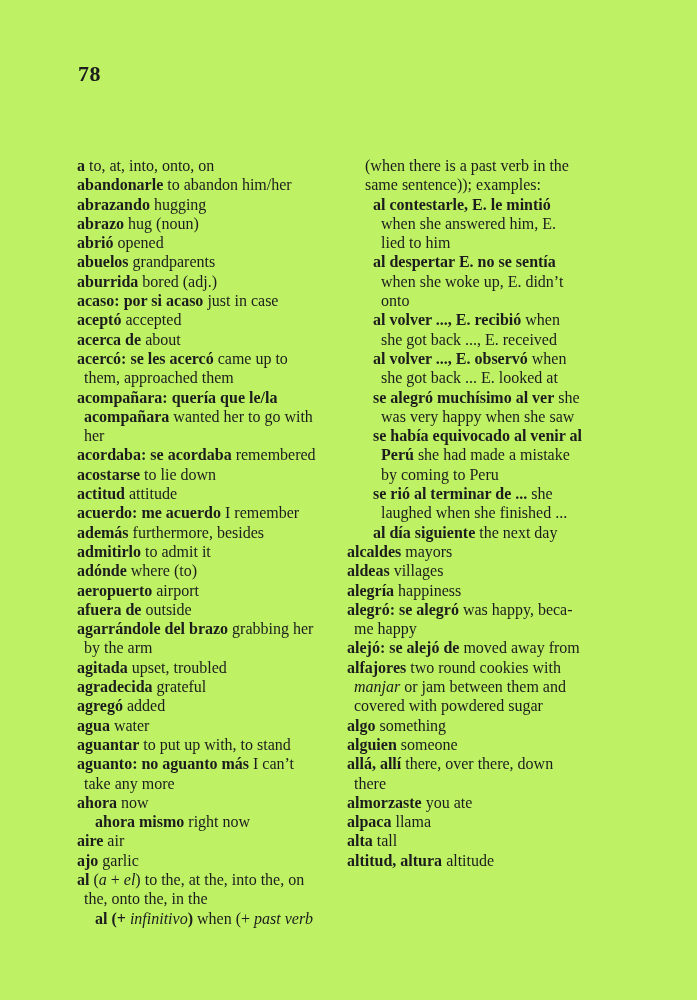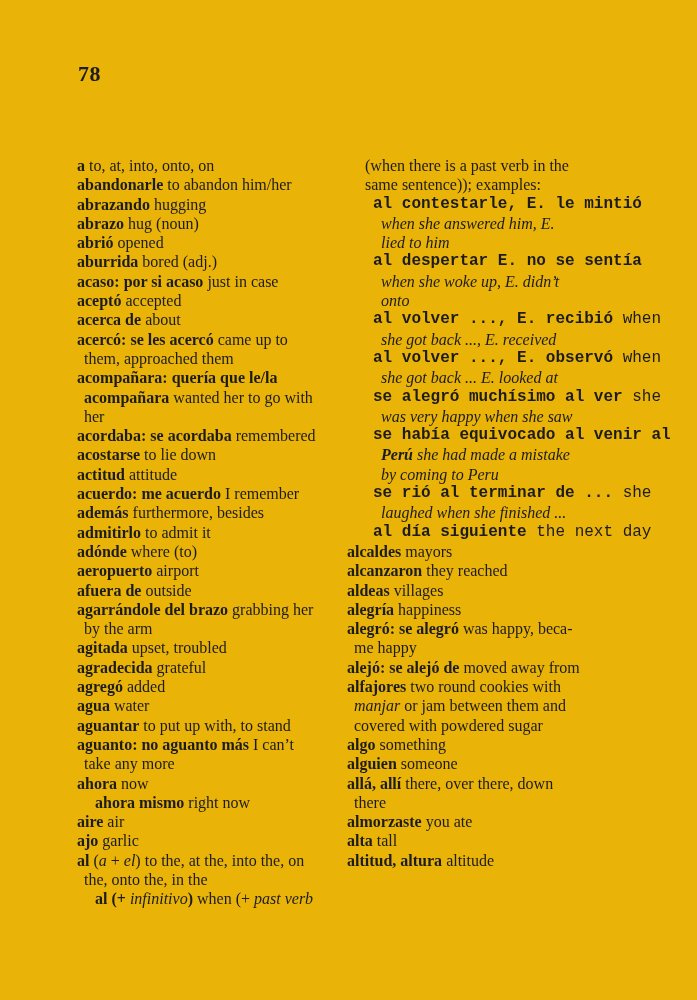--- a/index.html
+++ b/index.html
@@ -5,21 +5,21 @@
   html, body {
     margin: 0;
     padding: 0;
     background: #e8e8e8;
   }
   .page {
     position: relative;
     width: 697px;
     height: 1000px;
     margin: 0 auto;
-    background: #eab308;
+    background: #bef264;
     font-family: "Liberation Serif", "DejaVu Serif", serif;
     color: #1c1c1c;
     overflow: hidden;
   }
   .page-number {
     position: absolute;
     left: 78px;
     top: 61px;
     font-size: 22px;
     font-weight: bold;
@@ -34,37 +34,38 @@
   .col-left  { left: 77px;  width: 276px; }
   .col-right { left: 347px; width: 308px; }
   .line {
     height: 19.3px;
     line-height: 19.3px;
     white-space: nowrap;
   }
   .ind-0 { padding-left: 0; }
   .ind-1 { padding-left: 7px; }
   .ind-2 { padding-left: 18px; }
-  .ind-3 { padding-left: 26px; font-family: Liberation Mono, monospace; }
-  .ind-4 { padding-left: 34px; font-style: italic; }
+  .ind-3 { padding-left: 26px; }
+  .ind-4 { padding-left: 34px; }
   .seg-b  { font-weight: bold; }
   .seg-r  { font-weight: normal; }
   .seg-i  { font-style: italic; font-family: Liberation Serif, serif; }
 </style>
 </head>
 <body>
 
 <div class="page">
   <div class="page-number">78</div>
   <div class="col col-left" id="col-0">
       <div class="line ind-0"><span class="seg-b">a</span><span class="seg-r"> to, at, into, onto, on</span></div>
       <div class="line ind-0"><span class="seg-b">abandonarle</span><span class="seg-r"> to abandon him/her</span></div>
       <div class="line ind-0"><span class="seg-b">abrazando</span><span class="seg-r"> hugging</span></div>
       <div class="line ind-0"><span class="seg-b">abrazo</span><span class="seg-r"> hug (noun)</span></div>
       <div class="line ind-0"><span class="seg-b">abrió</span><span class="seg-r"> opened</span></div>
+      <div class="line ind-0"><span class="seg-b">abuelos</span><span class="seg-r"> grandparents</span></div>
       <div class="line ind-0"><span class="seg-b">aburrida</span><span class="seg-r"> bored (adj.)</span></div>
       <div class="line ind-0"><span class="seg-b">acaso: por si acaso</span><span class="seg-r"> just in case</span></div>
       <div class="line ind-0"><span class="seg-b">aceptó</span><span class="seg-r"> accepted</span></div>
       <div class="line ind-0"><span class="seg-b">acerca de</span><span class="seg-r"> about</span></div>
       <div class="line ind-0"><span class="seg-b">acercó: se les acercó</span><span class="seg-r"> came up to</span></div>
       <div class="line ind-1"><span class="seg-r">them, approached them</span></div>
       <div class="line ind-0"><span class="seg-b">acompañara: quería que le/la</span></div>
       <div class="line ind-1"><span class="seg-b">acompañara</span><span class="seg-r"> wanted her to go with</span></div>
       <div class="line ind-1"><span class="seg-r">her</span></div>
       <div class="line ind-0"><span class="seg-b">acordaba: se acordaba</span><span class="seg-r"> remembered</span></div>
@@ -108,30 +109,30 @@
       <div class="line ind-4"><span class="seg-r">she got back ... E. looked at</span></div>
       <div class="line ind-3"><span class="seg-b">se alegró muchísimo al ver</span><span class="seg-r"> she</span></div>
       <div class="line ind-4"><span class="seg-r">was very happy when she saw</span></div>
       <div class="line ind-3"><span class="seg-b">se había equivocado al venir al</span></div>
       <div class="line ind-4"><span class="seg-b">Perú</span><span class="seg-r"> she had made a mistake</span></div>
       <div class="line ind-4"><span class="seg-r">by coming to Peru</span></div>
       <div class="line ind-3"><span class="seg-b">se rió al terminar de ...</span><span class="seg-r"> she</span></div>
       <div class="line ind-4"><span class="seg-r">laughed when she finished ...</span></div>
       <div class="line ind-3"><span class="seg-b">al día siguiente</span><span class="seg-r"> the next day</span></div>
       <div class="line ind-0"><span class="seg-b">alcaldes</span><span class="seg-r"> mayors</span></div>
-      <div class="line ind-0"><span class="seg-b">alcanzaron</span><span class="seg-r"> they reached</span></div>
       <div class="line ind-0"><span class="seg-b">aldeas</span><span class="seg-r"> villages</span></div>
       <div class="line ind-0"><span class="seg-b">alegría</span><span class="seg-r"> happiness</span></div>
       <div class="line ind-0"><span class="seg-b">alegró: se alegró</span><span class="seg-r"> was happy, beca-</span></div>
       <div class="line ind-1"><span class="seg-r">me happy</span></div>
       <div class="line ind-0"><span class="seg-b">alejó: se alejó de</span><span class="seg-r"> moved away from</span></div>
       <div class="line ind-0"><span class="seg-b">alfajores</span><span class="seg-r"> two round cookies with</span></div>
       <div class="line ind-1"><span class="seg-i">manjar</span><span class="seg-r"> or jam between them and</span></div>
       <div class="line ind-1"><span class="seg-r">covered with powdered sugar</span></div>
       <div class="line ind-0"><span class="seg-b">algo</span><span class="seg-r"> something</span></div>
       <div class="line ind-0"><span class="seg-b">alguien</span><span class="seg-r"> someone</span></div>
       <div class="line ind-0"><span class="seg-b">allá, allí</span><span class="seg-r"> there, over there, down</span></div>
       <div class="line ind-1"><span class="seg-r">there</span></div>
       <div class="line ind-0"><span class="seg-b">almorzaste</span><span class="seg-r"> you ate</span></div>
+      <div class="line ind-0"><span class="seg-b">alpaca</span><span class="seg-r"> llama</span></div>
       <div class="line ind-0"><span class="seg-b">alta</span><span class="seg-r"> tall</span></div>
       <div class="line ind-0"><span class="seg-b">altitud, altura</span><span class="seg-r"> altitude</span></div>
     </div>
 </div>
 
 </body></html>

